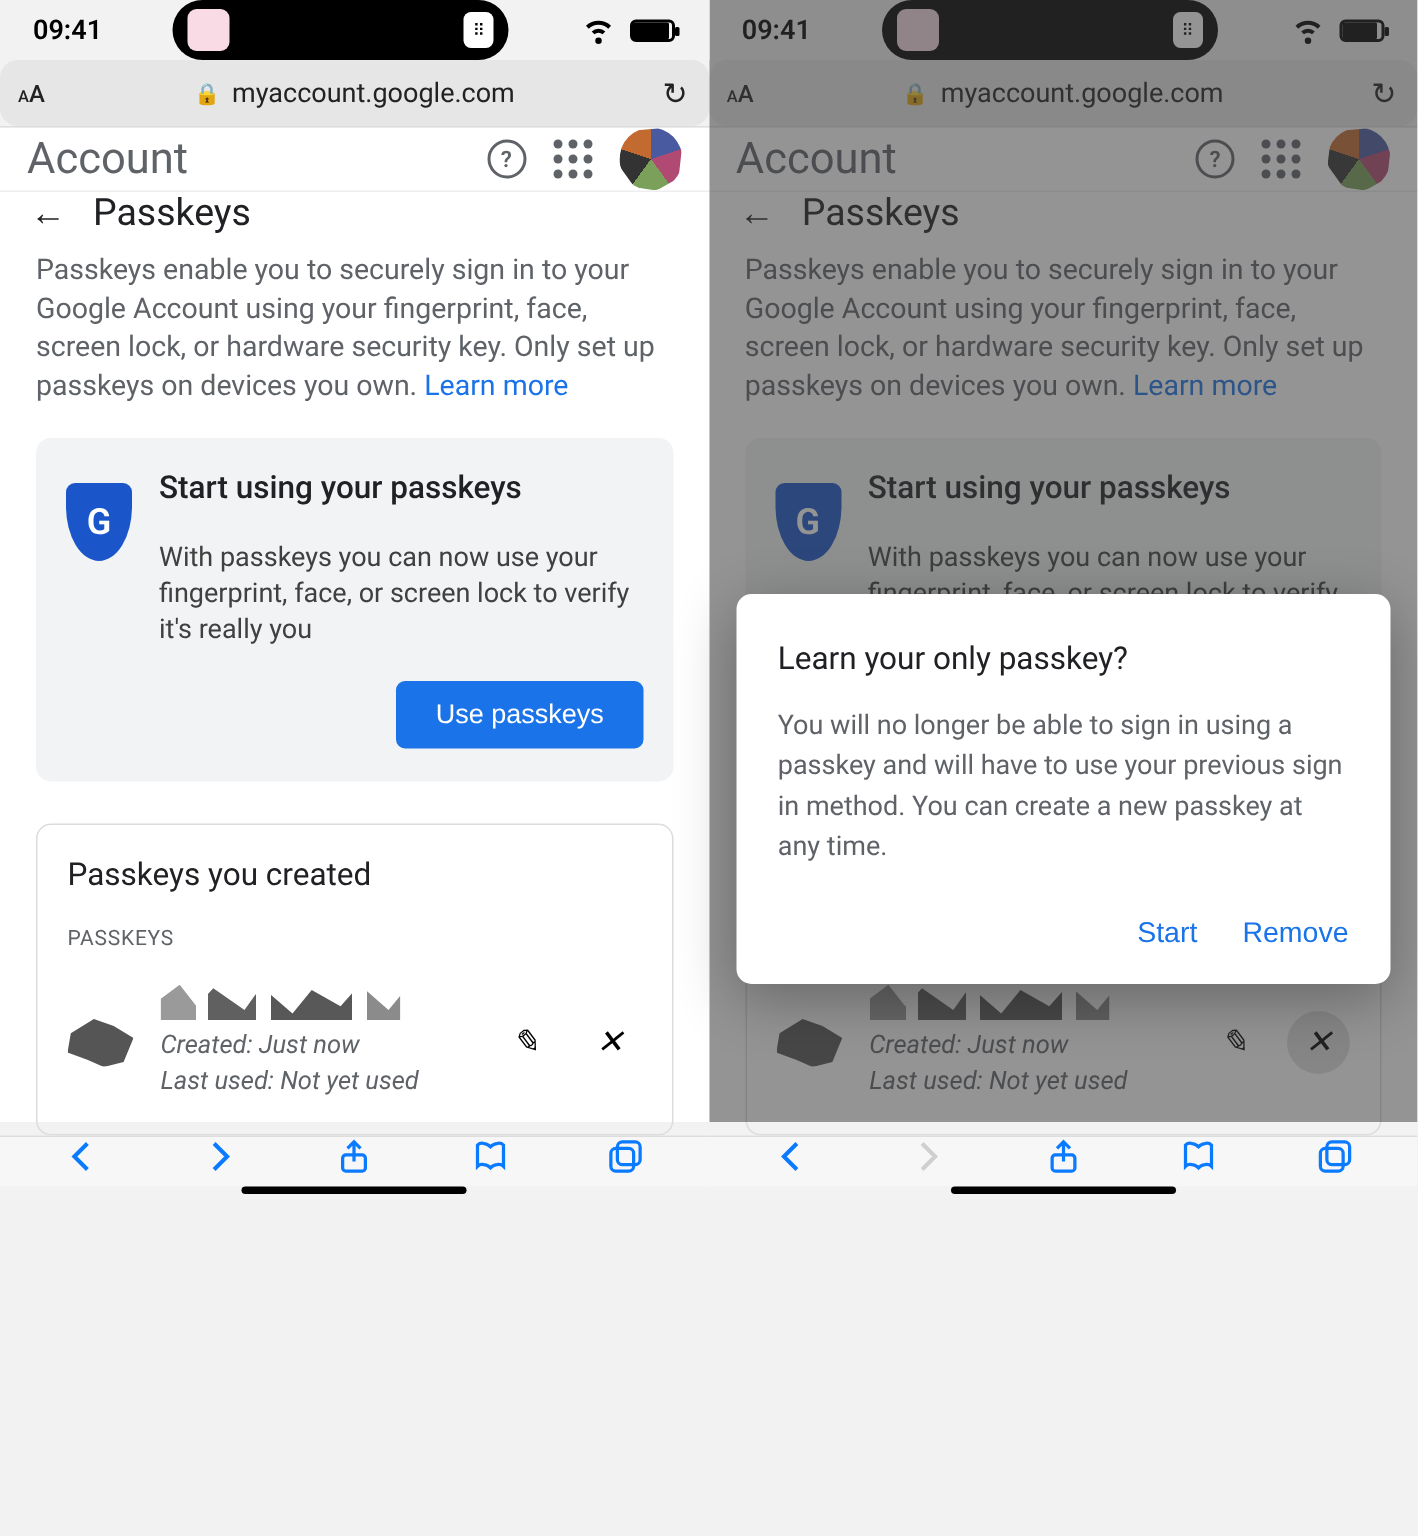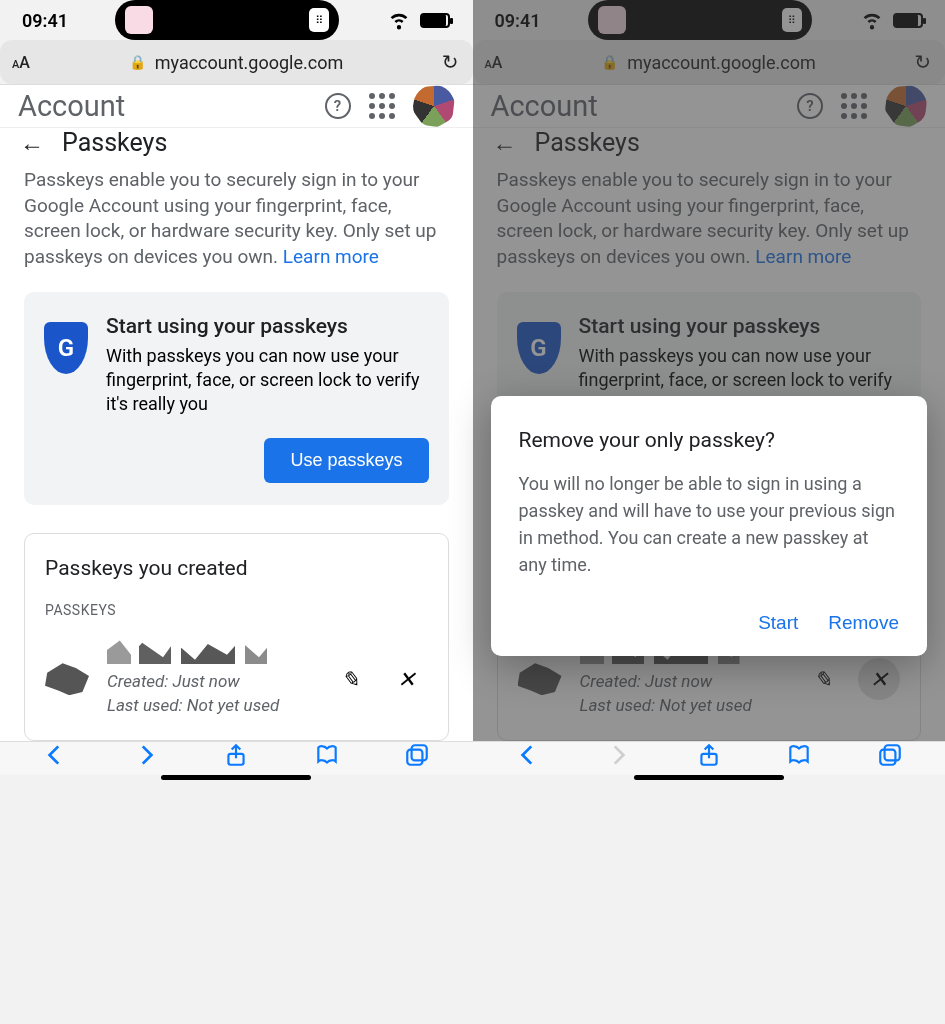--- a/index.html
+++ b/index.html
@@ -139,22 +139,22 @@
   }
   .promo-row { display:flex; gap:18px;}
   .shield {
     width:44px;height:52px;flex-shrink:0;
     background:#1a56c9;
     border-radius: 6px 6px 50% 50% / 6px 6px 70% 70%;
     display:flex;align-items:center;justify-content:center;
     color:#fff;font-size:24px;font-weight:600;
     margin-top:8px;
   }
-  .promo h3 { font-size:21px; color:#202124; font-weight:500; margin-bottom:6px;}
-  .promo p { font-size:18px; color:#000000; line-height:1.35;}
+  .promo h3 { font-size:21px; color:#202124; font-weight:500; margin-bottom:22px;}
+  .promo p { font-size:18px; color:#404040; line-height:1.35;}
   .promo .btn {
     margin-top:22px;
     float:right;
     background:#1a73e8; color:#fff;
     border:none; padding:12px 26px;
     border-radius:6px; font-size:18px;
   }
   .promo::after{content:"";display:block;clear:both;}
   
   .pk-card {
@@ -425,21 +425,21 @@
         <div class="pk-meta">Last used: Not yet used</div>
       </div>
       <div class="pk-actions">
         <span class="edit">✎</span>
         <span class="del">✕</span>
       </div>
     </div>
   </div>
 
   <div class="modal">
-    <h3>Remove your only passkey?</h3>
+    <h3>Learn your only passkey?</h3>
     <p>You will no longer be able to sign in using a passkey and will have to use your previous sign in method. You can create a new passkey at any time.</p>
     <div class="actions">
       <button>Start</button>
       <button>Remove</button>
     </div>
   </div>
 
   <div class="bottom">
     <span class="nav">
       <svg class="inline" viewBox="0 0 24 24" fill="none" stroke="#0a7aff" stroke-width="2.5">

